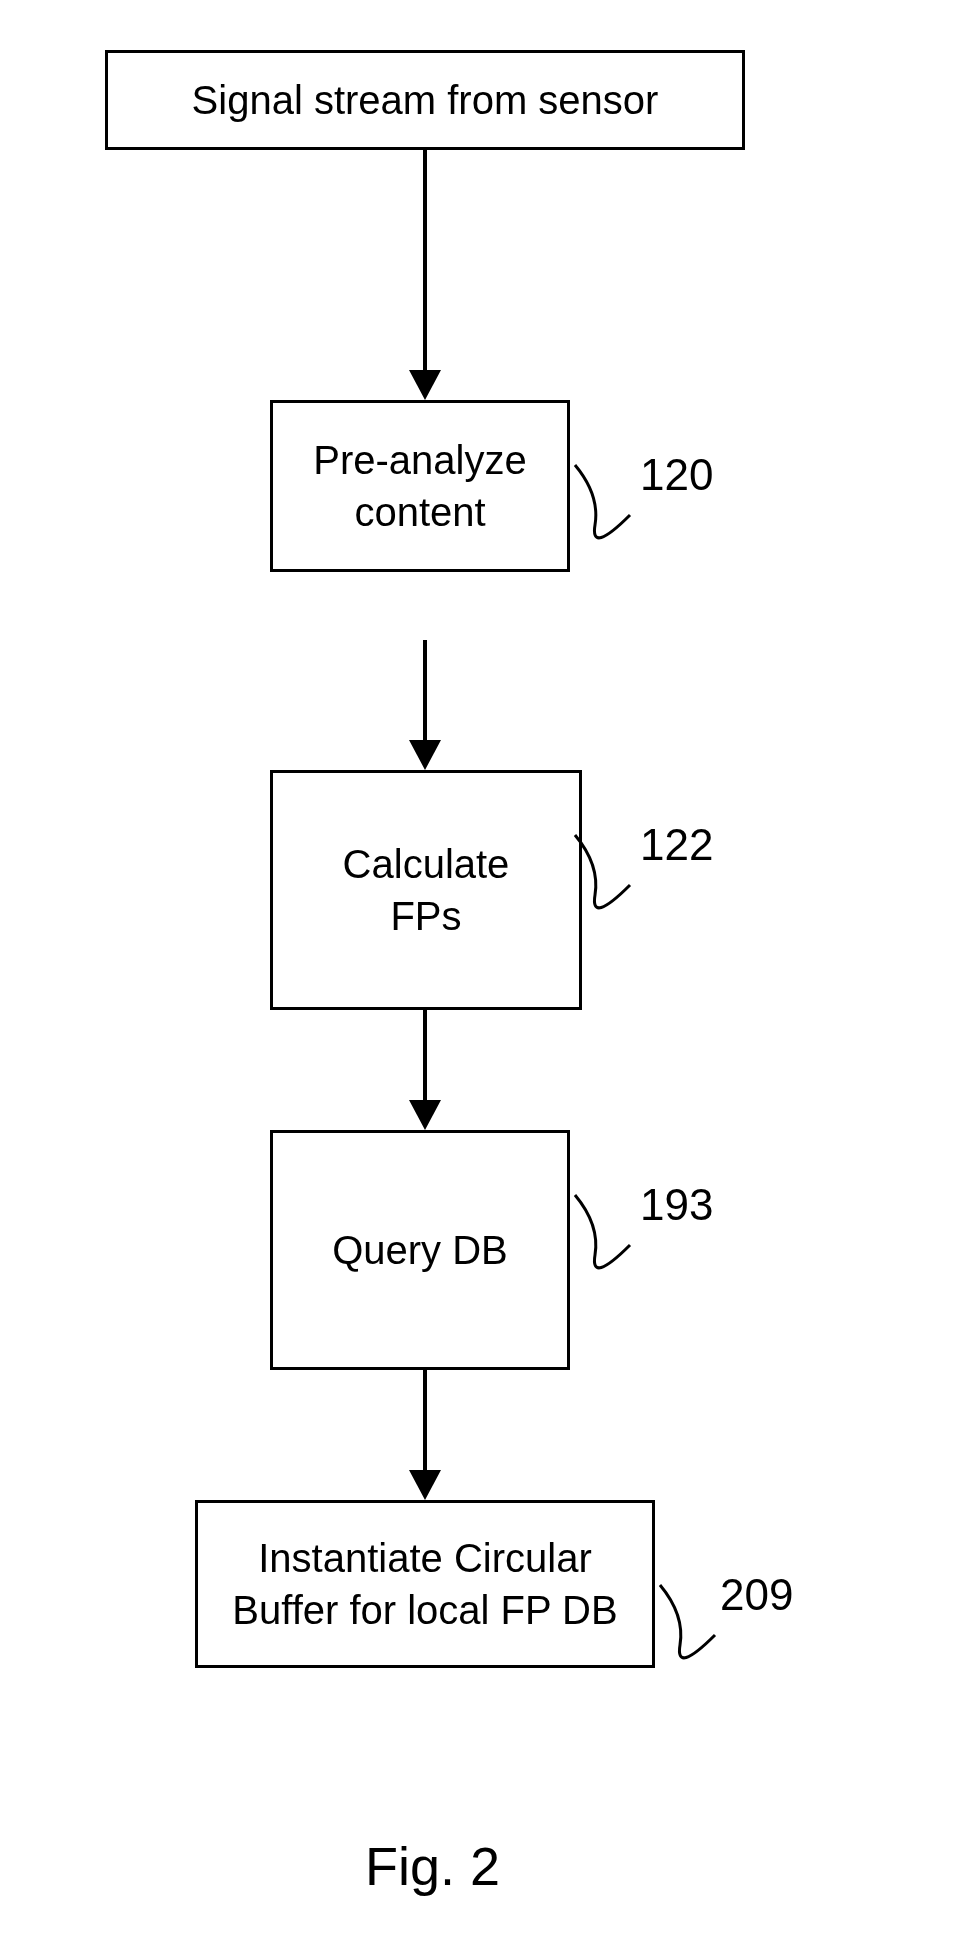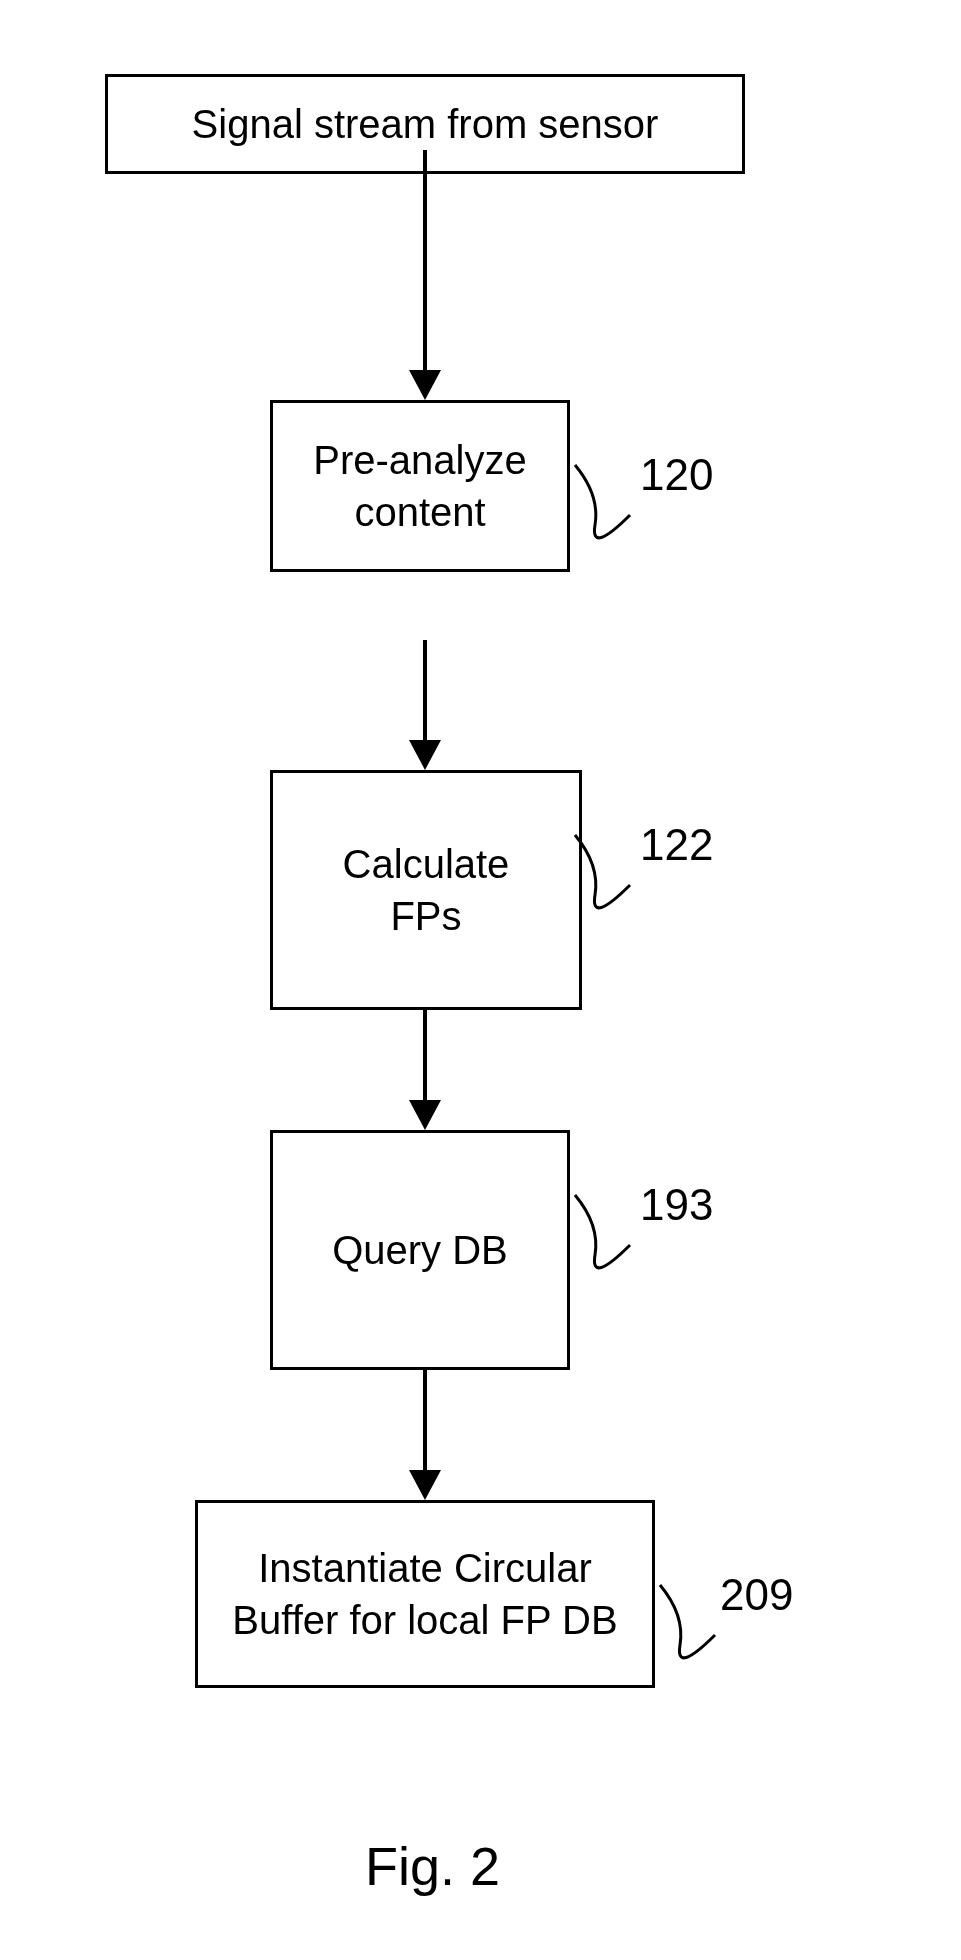--- a/index.html
+++ b/index.html
@@ -32,21 +32,20 @@
       text-align: center;
       font-size: 40px;
       line-height: 1.3;
     }
     
     .box-wide {
       left: 105px;
       top: 50px;
       width: 640px;
       height: 100px;
-      margin-top: 24px;
     }
     
     .box-120 {
       left: 270px;
       top: 400px;
       width: 300px;
       height: 172px;
     }
     
     .box-122 {
@@ -60,21 +59,21 @@
       left: 270px;
       top: 1130px;
       width: 300px;
       height: 240px;
     }
     
     .box-126 {
       left: 195px;
       top: 1500px;
       width: 460px;
-      height: 188px;
+      height: 168px;
     }
     
     .label {
       position: absolute;
       font-size: 44px;
       font-family: Arial, Helvetica, sans-serif;
     }
     
     .label-120 {
       left: 640px;

